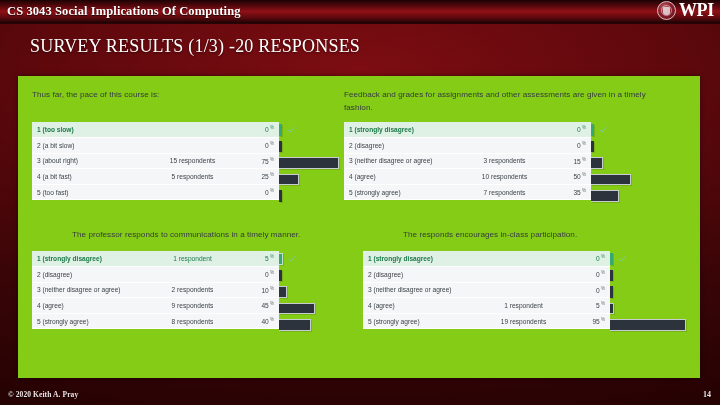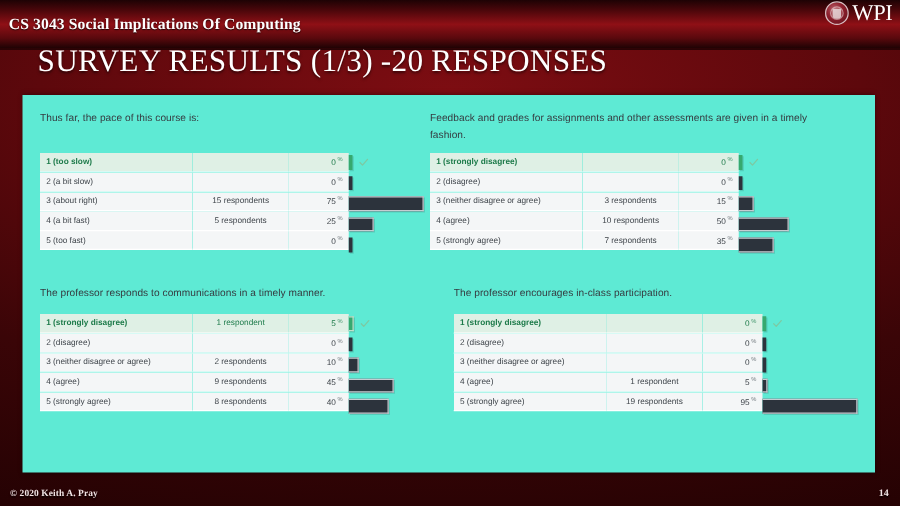--- a/index.html
+++ b/index.html
@@ -6,21 +6,21 @@
   html,body { width:720px; height:405px; overflow:hidden; }
   body {
     font-family:"Liberation Sans", sans-serif;
     background:
       radial-gradient(ellipse 120% 90% at 50% 18%, #7d0d12 0%, #5d080c 38%, #3a0507 68%, #250203 100%);
     position:relative;
   }
 
   
   #topbar {
-    position:absolute; left:0; top:0; width:720px; height:40px;
+    position:absolute; left:0; top:0; width:720px; height:24px;
     background:linear-gradient(180deg,#1d0204 0%,#4d070b 22%,#8f1016 50%,#5a090d 78%,#1b0203 100%);
     display:flex; align-items:center;
     border-bottom:1px solid #2a0305;
   }
   #topbar-title {
     color:#fff; font-family:"Liberation Serif", serif;
     font-weight:bold; font-size:12.5px; letter-spacing:0.1px;
     margin-left:7px; white-space:nowrap;
     text-shadow:0 1px 1px rgba(0,0,0,.8);
   }
@@ -36,53 +36,53 @@
   }
   #wpi-seal::after {
     content:""; position:absolute; left:3px; top:3px; right:3px; bottom:3px;
     border-radius:50%; border:1px solid rgba(255,255,255,.45);
   }
   #wpi-seal-inner {
     width:7px; height:8px; background:#e8dcdd; border-radius:1px 1px 3px 3px;
     opacity:.85;
   }
   #wpi-text {
-    color:#fff; font-family:"Liberation Serif", serif; font-weight:normal;
+    color:#fff; font-family:"Liberation Serif", serif; font-weight:bold;
     font-size:18px; letter-spacing:-0.3px; line-height:19px;
   }
 
   
   #slide-title {
     position:absolute; left:30px; top:36px;
     color:#fff; font-family:"Liberation Serif", serif;
-    font-size:25px; font-weight:normal; letter-spacing:0.2px;
+    font-size:18px; font-weight:normal; letter-spacing:0.2px;
     white-space:nowrap;
     text-shadow:0 1px 2px rgba(0,0,0,.55);
   }
 
   
   #panel {
     position:absolute; left:18px; top:76px; width:682px; height:302px;
-    background:#5eead4;
+    background:#84cc16;
     box-shadow:0 0 4px rgba(0,0,0,.5);
   }
   .quad {
     position:absolute;
   }
   .q-tl { left:14px;  top:12px;  width:330px; }
   .q-tr { left:326px; top:12px;  width:330px; }
   .q-bl { left:14px;  top:152px; width:330px; }
   .q-br { left:345px; top:152px; width:330px; }
 
   .question {
     font-size:8.1px; color:#353b40; line-height:13px;
     margin-bottom:8px; min-height:26px;
     letter-spacing:0.05px;
   }
-  .q-bl .question, .q-br .question { min-height:14px; margin-bottom:9px; }
+  .q-bl .question, .q-br .question { min-height:14px; margin-bottom:9px;margin-left:40px; }
 
   
   table.survey {
     border-collapse:collapse; width:247px; table-layout:fixed;
   }
   table.survey td {
     font-size:6.6px; color:#3d4349;
     padding:0 5px; height:15.6px; vertical-align:middle;
     background:#f4f6f7;
     border-bottom:1px solid #ffffff;
@@ -308,21 +308,21 @@
             <div class="bar" style="width: 36px;"></div>
           </div>
           <div class="bar-row">
             <div class="bar" style="width: 32px;"></div>
           </div>
         </div>
     </div>
   </div>
 
   <div class="quad q-br">
-    <div class="question">The professor encourages in-class participation.</div>
+    <div class="question">The responds encourages in-class participation.</div>
     <div style="position:relative;">
       <table class="survey">
           <tbody>
             <tr class="first-row">
               <td class="c-label">1 (strongly disagree)</td>
               <td class="c-resp"></td>
               <td class="c-pct">0<span class="pct-sup">%</span></td>
             </tr>
             <tr>
               <td class="c-label">2 (disagree)</td>

